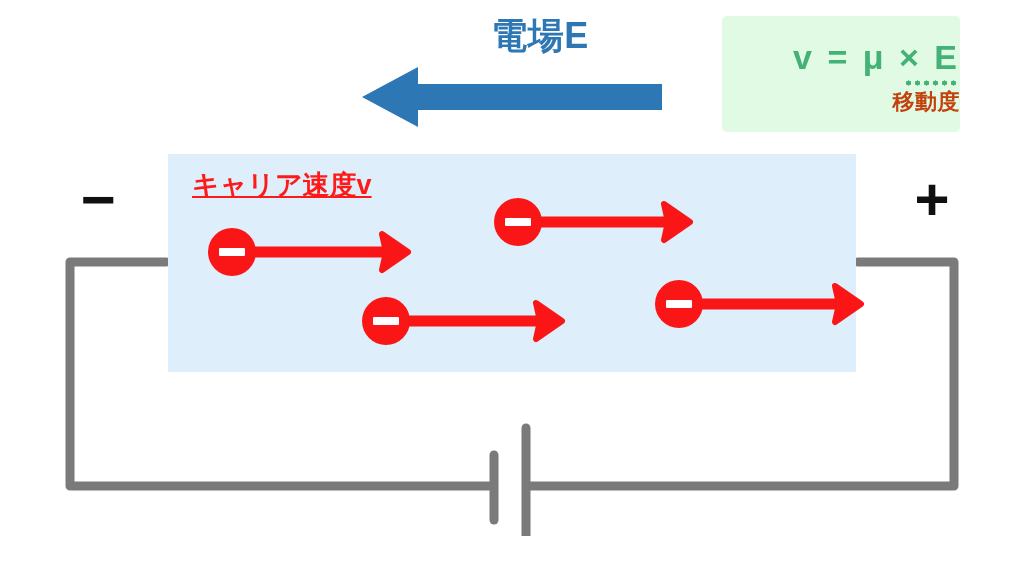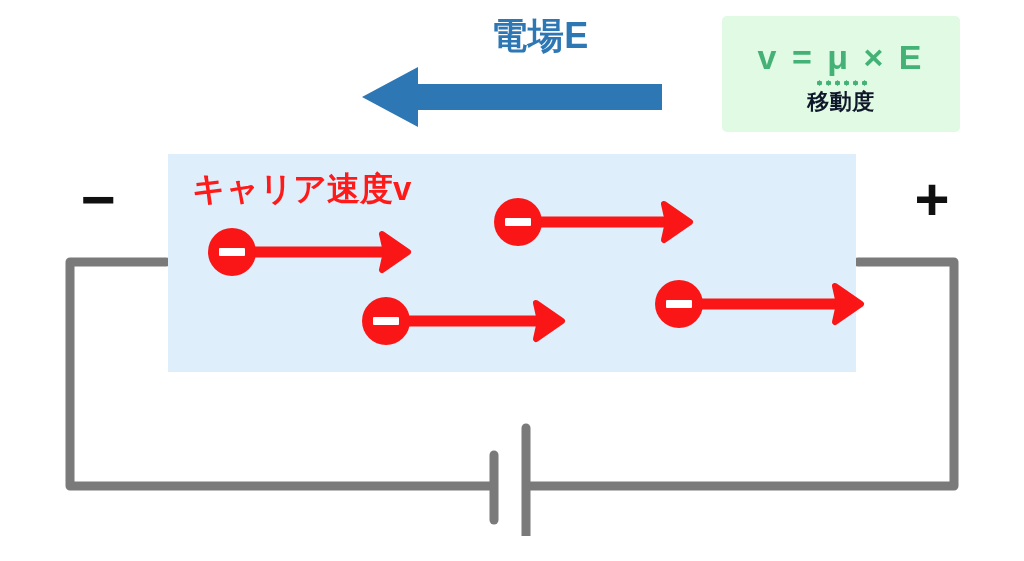--- a/index.html
+++ b/index.html
@@ -47,21 +47,21 @@
   .formula-box {
     position: absolute;
     left: 722px;
     top: 16px;
     width: 238px;
     height: 116px;
     background: #E0FAE3;
     border-radius: 5px;
     display: flex;
     flex-direction: column;
-    align-items: center;
+    align-items: flex-end;
     justify-content: center;
     box-sizing: border-box;
     padding-top: 4px;
   }
   .formula-line {
     color: #44B276;
     font-size: 34px;
     font-weight: bold;
     letter-spacing: 3px;
     line-height: 1;
@@ -70,21 +70,21 @@
   .formula-dots {
     width: 56px;
     height: 6px;
     margin-top: 6px;
     margin-left: 4px;
     background-image: radial-gradient(circle, #44B276 45%, rgba(0,0,0,0) 50%);
     background-size: 9px 6px;
     background-repeat: repeat-x;
   }
   .formula-caption {
-    color: #0f172a;
+    color: #c2410c;
     font-size: 22px;
     font-weight: bold;
     line-height: 1;
     margin-top: 5px;
     letter-spacing: 0.5px;
     white-space: nowrap;
   }
 
   
   .semiconductor {
@@ -95,24 +95,25 @@
     height: 218px;
     background: #DEEEFB;
   }
 
   
   .carrier-label {
     position: absolute;
     left: 192px;
     top: 172px;
     color: #FF1A1A;
-    font-size: 33px;
-    font-weight: bold;
-    line-height: 1;
-    white-space: nowrap;
+    font-size: 27px;
+    font-weight: bold;
+    line-height: 1;
+    white-space: nowrap;
+    text-decoration: underline;
   }
 
   
   .terminal-sign {
     position: absolute;
     color: #101010;
     font-size: 60px;
     font-weight: bold;
     line-height: 1;
     width: 70px;

